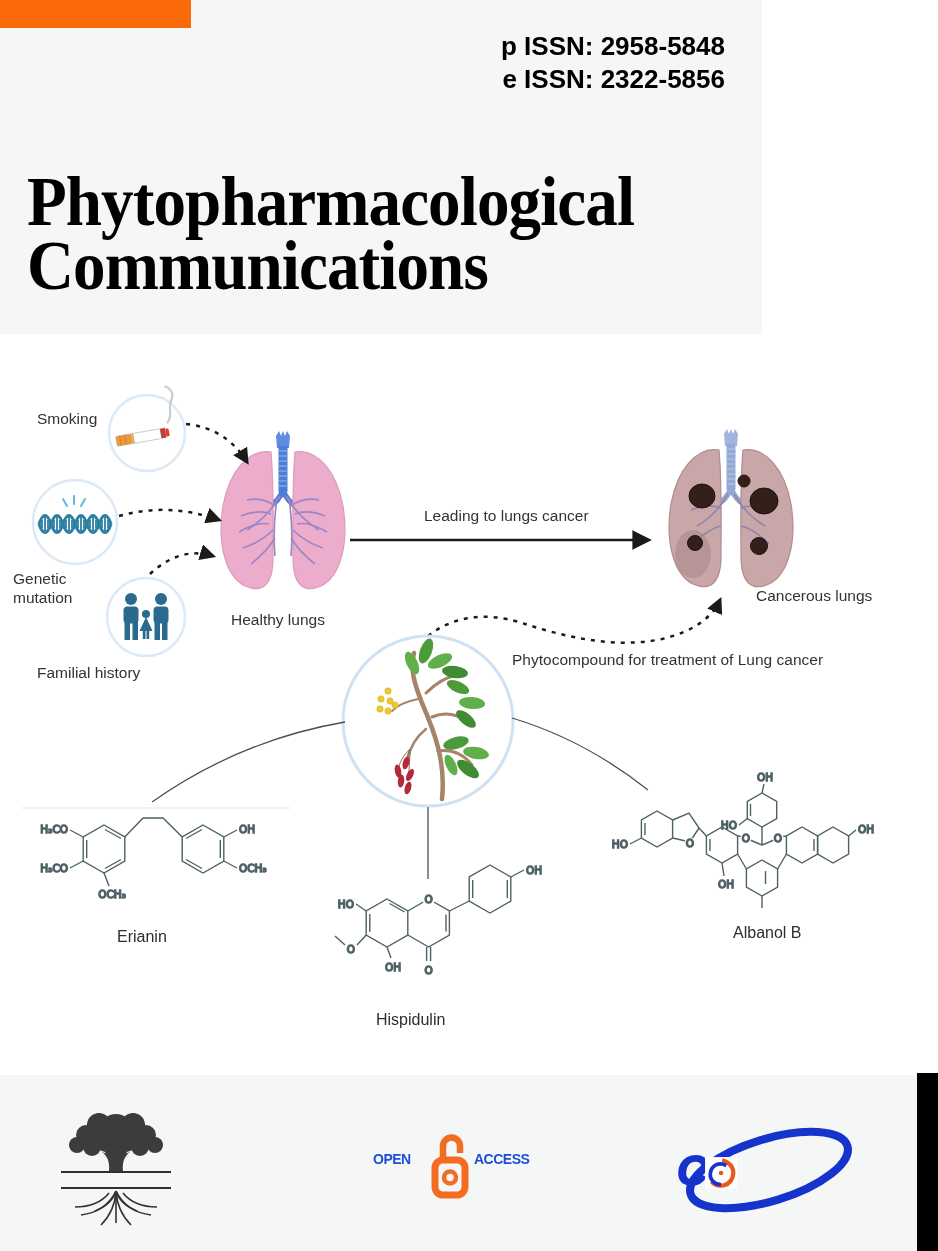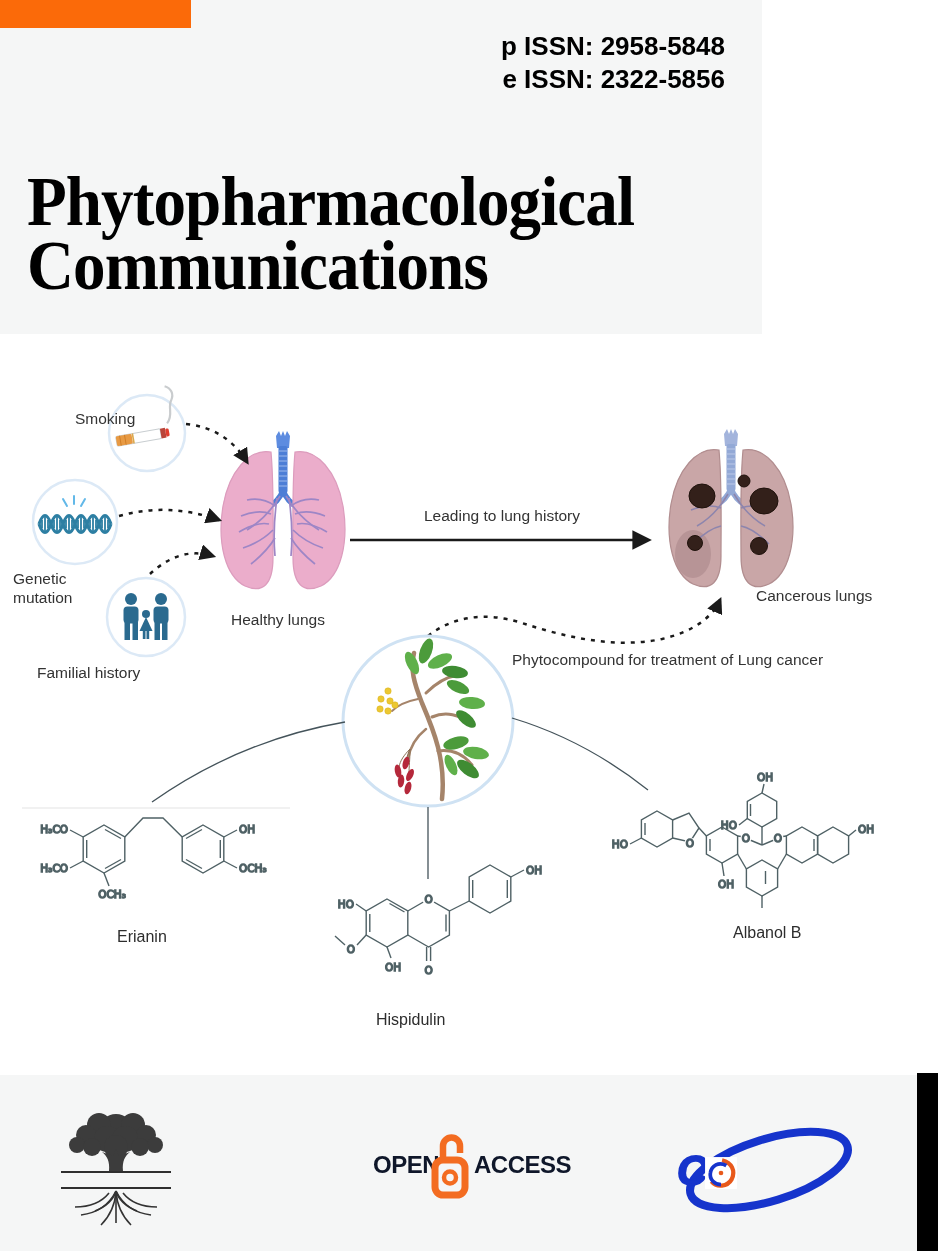--- a/index.html
+++ b/index.html
@@ -21,21 +21,21 @@
   .fig-canvas { position:absolute; left:0; top:0; }
   .fig-label { position:absolute; font-size:15.5px; color:#333; white-space:nowrap; }
   .genetic { white-space:normal; width:82px; line-height:19px; }
   .compound-label { position:absolute; font-size:16px; color:#2d2d2d; white-space:nowrap; }
   .atom { font-family:"DejaVu Sans",sans-serif; font-size:10.5px; fill:#44545a; }
   .struct { stroke:#4f6165; stroke-width:1.4; fill:none; }
 
   
   .footer { position:absolute; left:0; top:1075px; width:938px; height:176px; background:#f5f6f6; }
   .black-bar { position:absolute; right:0; top:-2px; width:21px; height:178px; background:#000; }
-  .oa-text { position:absolute; font-weight:bold; font-size:24px; color:#0f172a; letter-spacing:-.5px; }
+  .oa-text { position:absolute; font-weight:bold; font-size:14px; color:#1d4ed8; letter-spacing:-.5px; }
   .rp-text { font:bold 11.5px "Liberation Serif",serif; letter-spacing:2px; fill:#232323; }
   .cosmos-wrap { position:absolute; left:663px; top:38px; width:218px; height:118px; }
   .cosmos-orbit { position:absolute; left:0; top:0; }
   .cosmos-text { position:absolute; left:14px; top:34px; display:flex; align-items:center;
                  font-style:italic; font-weight:bold; font-size:42px; color:#1634cc;
                  -webkit-text-stroke:1.8px #1634cc; letter-spacing:0px; }
   .cosmos-text .swirl { margin:4px -3px 0 -3px; }
 </style>
 </head>
 <body>
@@ -355,25 +355,25 @@
         <text class="atom" x="90" y="97" text-anchor="middle">O</text>
         <text class="atom" x="165" y="31" text-anchor="middle">OH</text>
         <text class="atom" x="137" y="79" text-anchor="end">HO</text>
         <text class="atom" x="146" y="92" text-anchor="middle">O</text>
         <text class="atom" x="178" y="92" text-anchor="middle">O</text>
         <text class="atom" x="258" y="83">OH</text>
         <text class="atom" x="126" y="138" text-anchor="middle">OH</text>
       </g>
     </svg>
 
-    <div class="fig-label" style="left:37px; top:76px;margin-left:38px;">Smoking</div>
+    <div class="fig-label" style="left:37px; top:76px;">Smoking</div>
     <div class="fig-label genetic" style="left:13px; top:235px;">Genetic mutation</div>
     <div class="fig-label" style="left:37px; top:330px;">Familial history</div>
     <div class="fig-label" style="left:231px; top:277px;">Healthy lungs</div>
-    <div class="fig-label" style="left:424px; top:173px;">Leading to lung history</div>
+    <div class="fig-label" style="left:424px; top:173px;">Leading to lungs cancer</div>
     <div class="fig-label" style="left:756px; top:253px;">Cancerous lungs</div>
     <div class="fig-label" style="left:512px; top:317px;">Phytocompound for treatment of Lung cancer</div>
     <div class="compound-label" style="left:117px; top:594px;">Erianin</div>
     <div class="compound-label" style="left:376px; top:677px;">Hispidulin</div>
     <div class="compound-label" style="left:733px; top:590px;">Albanol B</div>
   </div>
 
   <div class="footer">
 
     <svg width="120" height="124" viewBox="0 0 120 124" style="position:absolute; left:57px; top:34px;">

